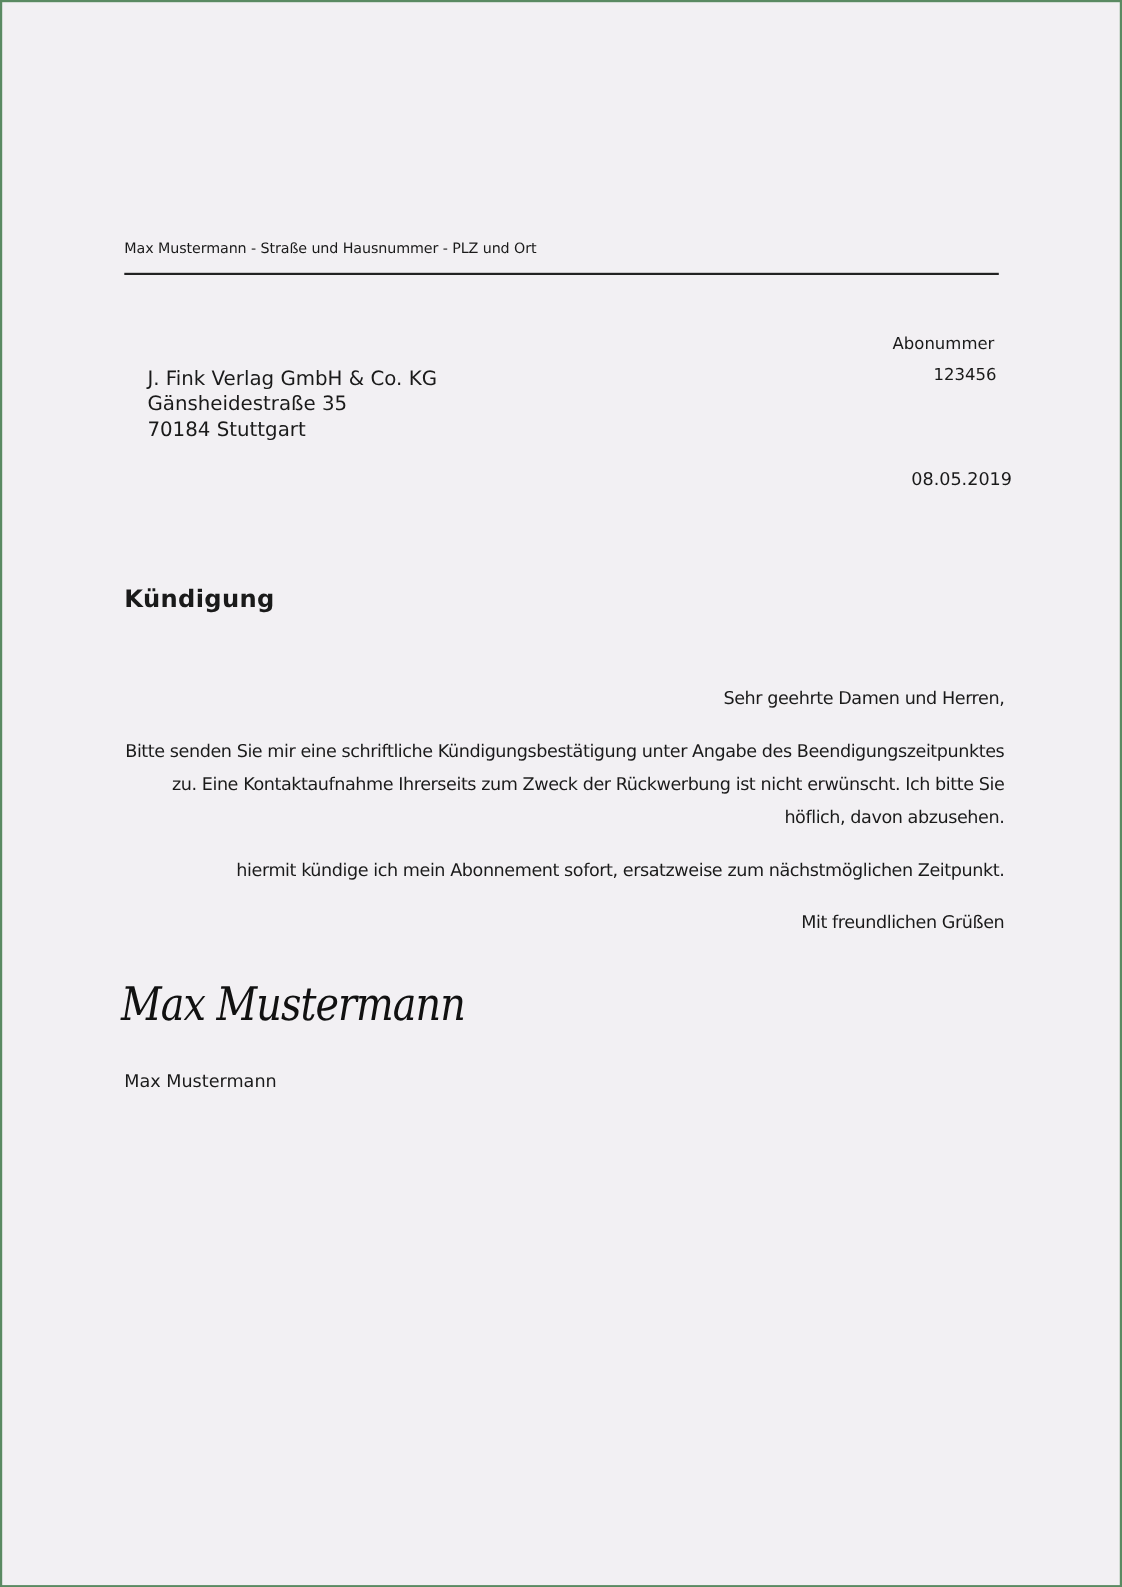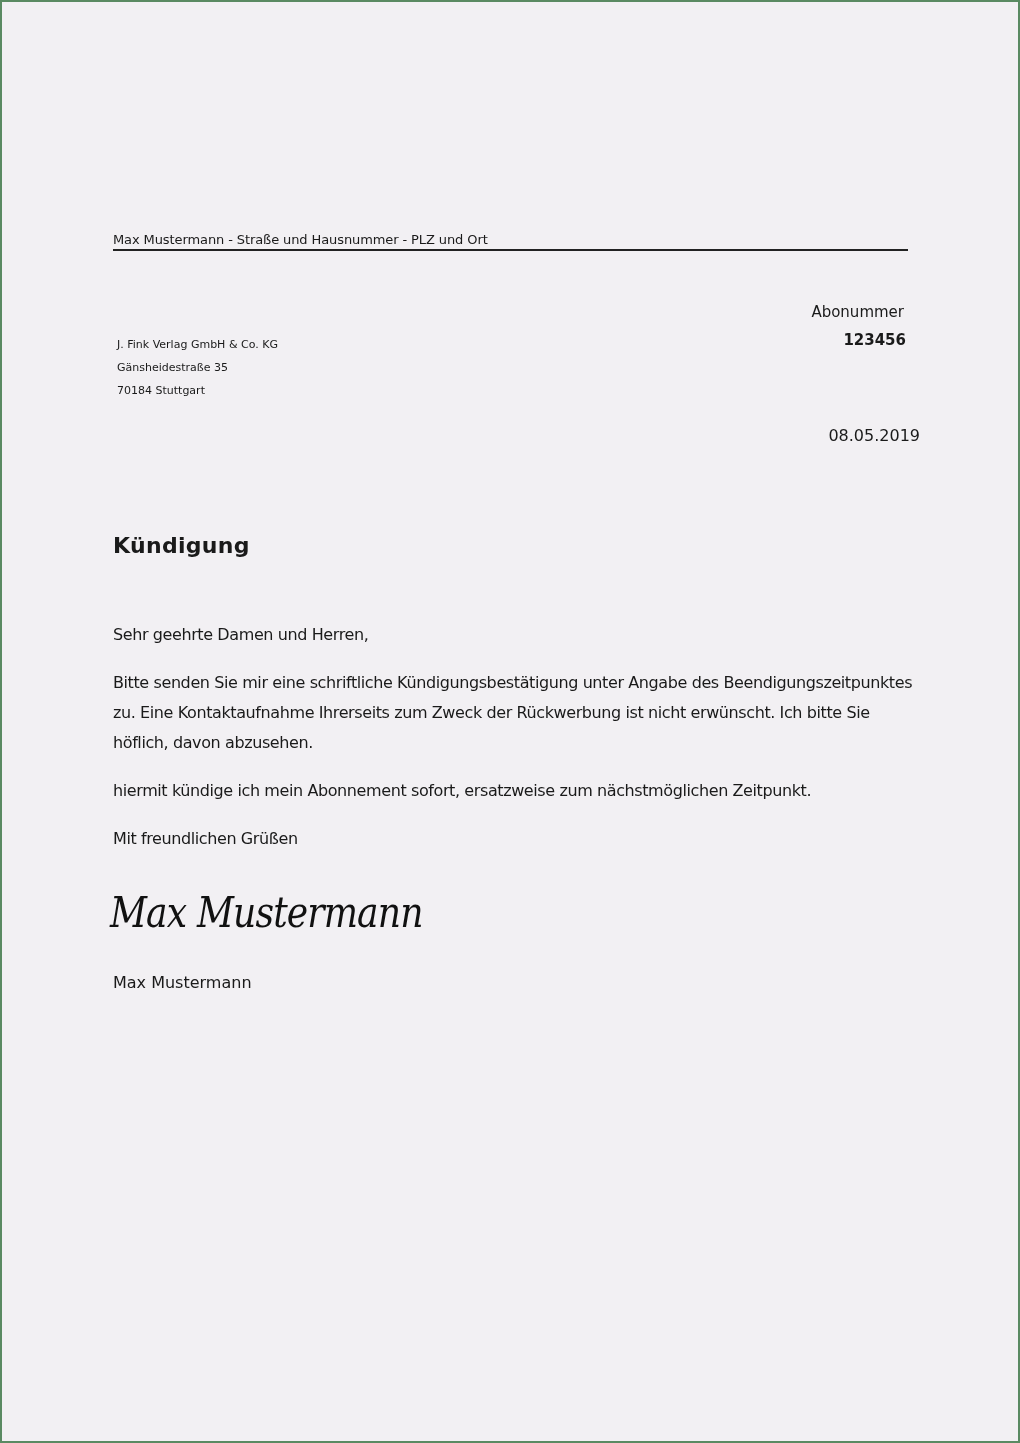--- a/index.html
+++ b/index.html
@@ -12,30 +12,30 @@
       color: #1a1a1a;
     }
     .frame {
       position: absolute; left: 0; top: 0;
       width: 1020px; height: 1443px;
       box-sizing: border-box;
       border: 2px solid #5a8a62;
       pointer-events: none;
     }
     .sender-line {
-      position: absolute; left: 113px; top: 232px;
+      position: absolute; left: 113px; top: 219px;
       width: 795px;
       font-size: 13px;
-      padding-bottom: 2px;
+      padding-bottom: 14px;
       border-bottom: 2px solid #222;
       letter-spacing: -0.1px;
     }
     .recipient {
-      position: absolute; left: 117px; top: 333px;
-      font-size: 11px; line-height: 23px;
+      position: absolute; left: 134px; top: 333px;
+      font-size: 18px; line-height: 23px;
     }
     .ref {
       position: absolute; right: 116px; top: 298px;
       text-align: right;
       font-size: 15px; line-height: 28px;
     }
     .date {
       position: absolute; right: 100px; top: 426px;
       font-size: 16px;
     }
@@ -43,21 +43,21 @@
       position: absolute; left: 113px; top: 533px;
       font-size: 22px; font-weight: bold;
       letter-spacing: 0.3px;
     }
     .body-text {
       position: absolute; left: 113px; top: 620px;
       width: 800px;
       font-size: 16px; line-height: 30px;
       letter-spacing: -0.4px;
     }
-    .body-text p { margin: 0 0 18px 0; }
+    .body-text p { margin: 0 0 18px 0; text-align: right; }
     .signature {
       position: absolute; left: 110px; top: 888px;
       font-family: "DejaVu Serif", serif;
       font-style: italic;
       font-size: 42px;
       letter-spacing: -1px;
       transform: scaleX(0.86);
       transform-origin: left center;
       color: #111;
     }
@@ -74,21 +74,21 @@
 <div class="sender-line">Max Mustermann - Straße und Hausnummer - PLZ und Ort</div>
 
 <div class="recipient">
   <div>J. Fink Verlag GmbH &amp; Co. KG</div>
   <div>Gänsheidestraße 35</div>
   <div>70184 Stuttgart</div>
 </div>
 
 <div class="ref">
   <div>Abonummer</div>
-  <div style="margin-right:-2px;font-weight:bold;">123456</div>
+  <div style="margin-right:-2px;">123456</div>
 </div>
 
 <div class="date">08.05.2019</div>
 
 <div class="subject">Kündigung</div>
 
 <div class="body-text">
   <p>Sehr geehrte Damen und Herren,</p>
   <p>Bitte senden Sie mir eine schriftliche Kündigungsbestätigung unter Angabe des Beendigungszeitpunktes zu. Eine Kontaktaufnahme Ihrerseits zum Zweck der Rückwerbung ist nicht erwünscht. Ich bitte Sie höflich, davon abzusehen.</p>
   <p>hiermit kündige ich mein Abonnement sofort, ersatzweise zum nächstmöglichen Zeitpunkt.</p>

